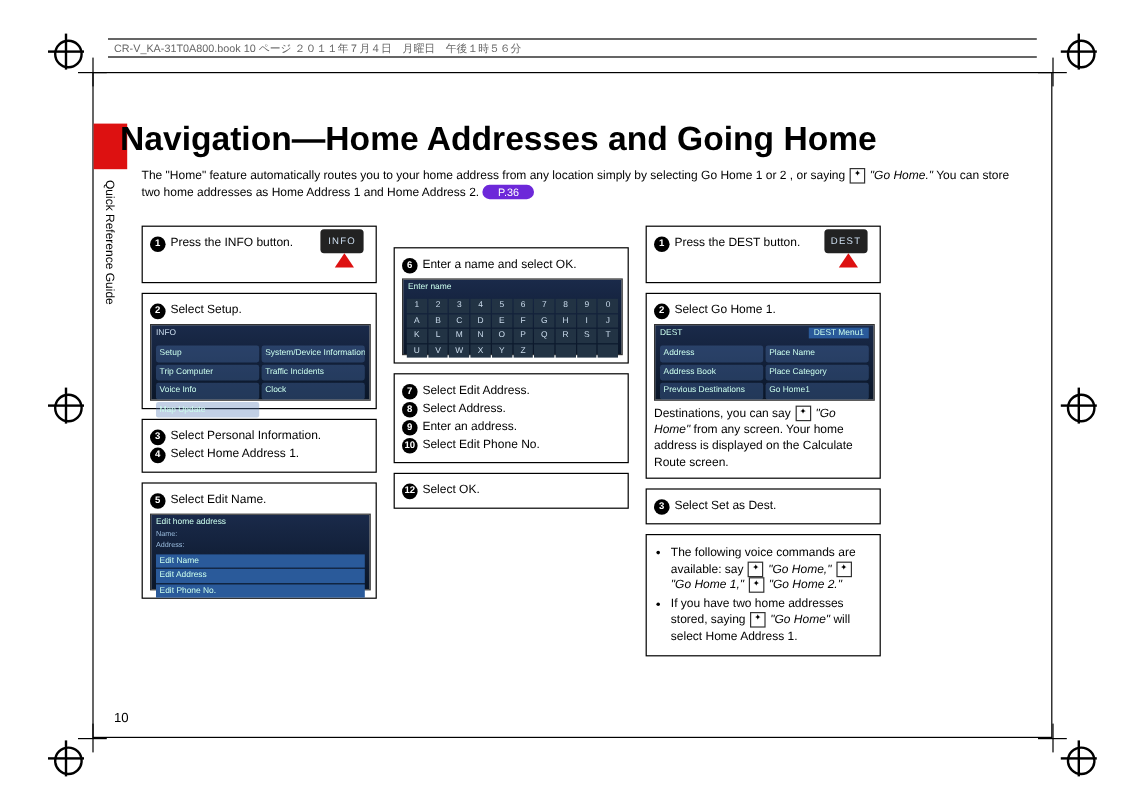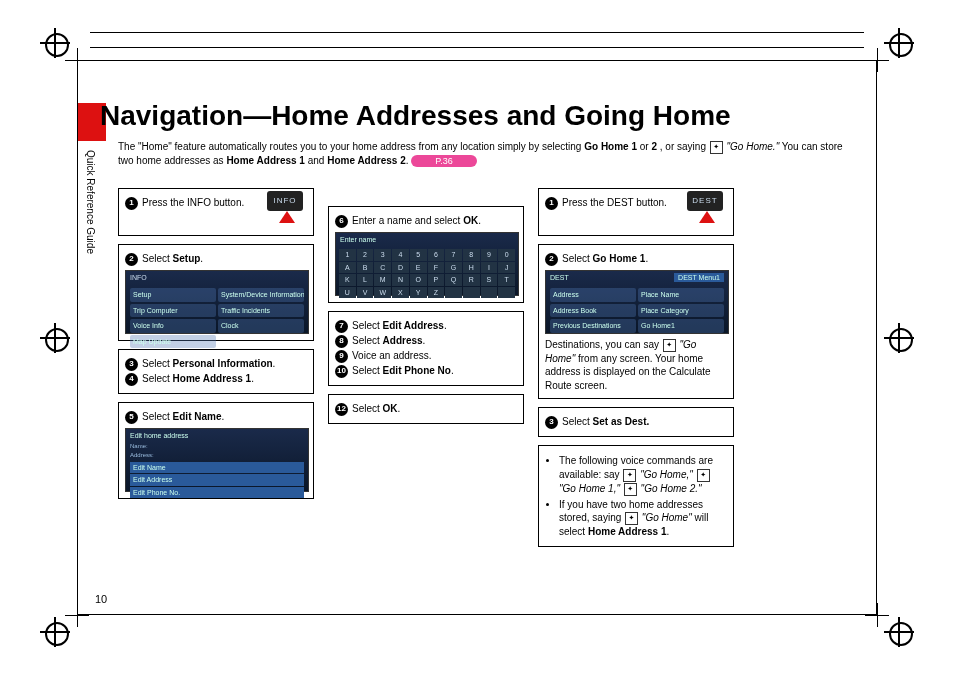--- a/index.html
+++ b/index.html
@@ -13,21 +13,21 @@
   .crop{position:absolute;width:24px;height:24px}
   .crop .h{position:absolute;background:#000;height:1px;width:24px;top:12px}
   .crop .v{position:absolute;background:#000;width:1px;height:24px;left:12px}
   .page-frame{position:absolute;left:77px;top:60px;right:77px;bottom:60px;border:1px solid #000}
   .hdr-line{position:absolute;left:0;right:0;height:1px;background:#000}
   .hdr-txt{position:absolute;left:95px;top:34px;font-size:9px;color:#666}
   .red-tab{position:absolute;left:78px;top:103px;width:28px;height:38px;background:#d11}
   .vtext{position:absolute;left:85px;top:150px;font-size:10px;writing-mode:vertical-rl;text-orientation:mixed}
   h1.title{position:absolute;left:100px;top:100px;margin:0;font-size:28px;font-weight:bold}
   .intro{position:absolute;left:118px;top:140px;right:95px;font-size:10px;line-height:1.35}
-  .intro .pill{display:inline-block;background:#ec4899;color:#fff;border-radius:8px;padding:0 24px;font-size:9px;vertical-align:middle}
+  .intro .pill{display:inline-block;background:#6d28d9;color:#fff;border-radius:8px;padding:0 13px;font-size:9px;vertical-align:middle}
   .col{position:absolute;top:188px;width:196px}
   .col h2{margin:0 0 4px 0;font-size:13px;font-weight:bold}
   .c1{left:118px}
   .c2{left:328px}
   .c3{left:538px}
   .box{border:1px solid #000;padding:6px 6px;margin-bottom:8px;font-size:10px;line-height:1.35}
   .step{display:flex;align-items:flex-start;gap:4px;margin:1px 0}
   .num{flex:0 0 auto;display:inline-flex;align-items:center;justify-content:center;width:13px;height:13px;border-radius:50%;background:#000;color:#fff;font-size:8px;font-weight:bold;margin-top:1px}
   .screen{width:100%;height:62px;background:linear-gradient(#1a2a4a,#0a1628);border:1px solid #333;margin-top:4px;position:relative;color:#cfe;font-size:7px}
   .screen.info{background:linear-gradient(#1a2a4a,#0a1628)}
@@ -35,21 +35,21 @@
   .screen .cell{background:rgba(80,120,180,.35);padding:2px 3px;border-radius:2px;white-space:nowrap;overflow:hidden}
   .btnshot{position:absolute;right:6px;top:2px;width:40px}
   .btnshot .btn{width:36px;height:20px;background:#222;border-radius:3px;color:#cde;font-size:8px;display:flex;align-items:center;justify-content:center;letter-spacing:1px}
   .btnshot .arrow{width:0;height:0;border-left:8px solid transparent;border-right:8px solid transparent;border-bottom:12px solid #d11;margin:0 auto}
   .kb{display:grid;grid-template-columns:repeat(10,1fr);gap:1px;padding:3px}
   .kb span{background:#234;text-align:center;padding:1px 0;font-size:7px;color:#cde}
   .list li{margin:2px 0}
   .list{padding-left:14px;margin:2px 0}
   .pagenum{position:absolute;left:95px;bottom:70px;font-size:11px}
   .voice-ic{display:inline-block;width:11px;height:11px;border:1px solid #333;font-size:7px;text-align:center;line-height:10px;vertical-align:middle;margin:0 1px}
-  b{font-weight:bold}
+  b{font-weight:normal}
   i{font-style:italic}
 </style>
 </head>
 <body>
 
 <div class="sheet">
 
   <div class="reg" style="left:40px;top:28px">
       <div class="circ"></div>
     </div>
@@ -81,20 +81,21 @@
       <div class="h"></div>
       <div class="v"></div>
     </div>
   <div class="crop" style="right:65px;bottom:48px">
       <div class="h"></div>
       <div class="v"></div>
     </div>
 
   <div class="hdr-line" style="top:32px;left:90px;right:90px"></div>
   <div class="hdr-line" style="top:47px;left:90px;right:90px"></div>
+  <div class="hdr-txt">CR-V_KA-31T0A800.book  10 ページ  ２０１１年７月４日　月曜日　午後１時５６分</div>
 
   <div class="page-frame"></div>
   <div class="red-tab"></div>
   <div class="vtext">Quick Reference Guide</div>
 
   <h1 class="title">Navigation—Home Addresses and Going Home</h1>
 
   <div class="intro">
     <span>The "Home" feature automatically routes you to your home address from any location simply by selecting </span>
     <b>Go Home 1</b>
@@ -224,21 +225,21 @@
       <div class="step">
           <span class="num">7</span>
           <span><span>Select </span><b>Edit Address</b><span>.</span></span>
         </div>
       <div class="step">
           <span class="num">8</span>
           <span><span>Select </span><b>Address</b><span>.</span></span>
         </div>
       <div class="step">
           <span class="num">9</span>
-          <span>Voice an address.</span>
+          <span>Enter an address.</span>
         </div>
       <div class="step">
           <span class="num">10</span>
           <span><span>Select </span><b>Edit Phone No</b><span>.</span></span>
         </div>
     </div>
     <div class="box">
       <div class="step">
           <span class="num">12</span>
           <span><span>Select </span><b>OK</b><span>.</span></span>

